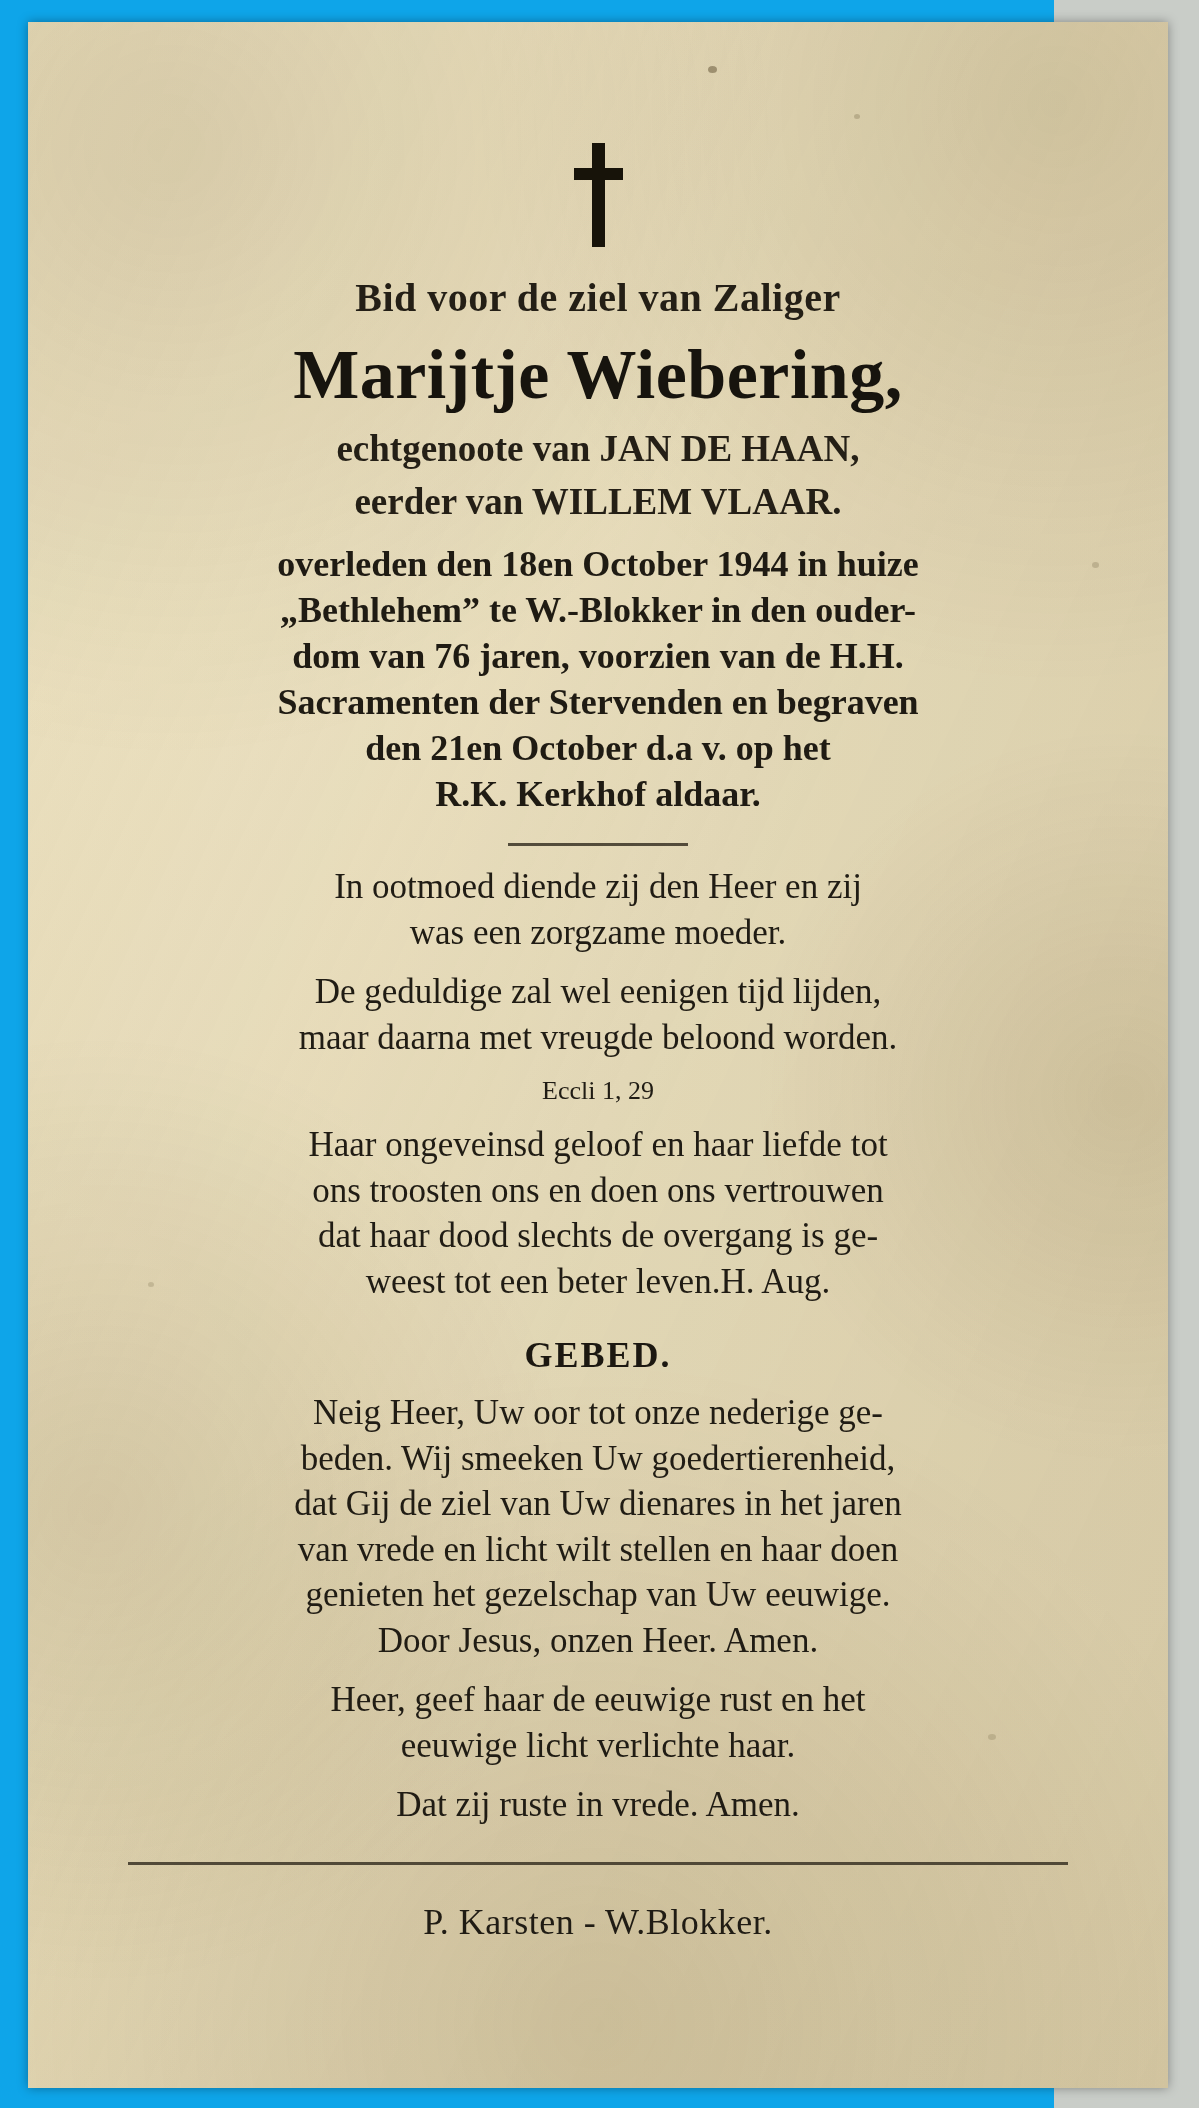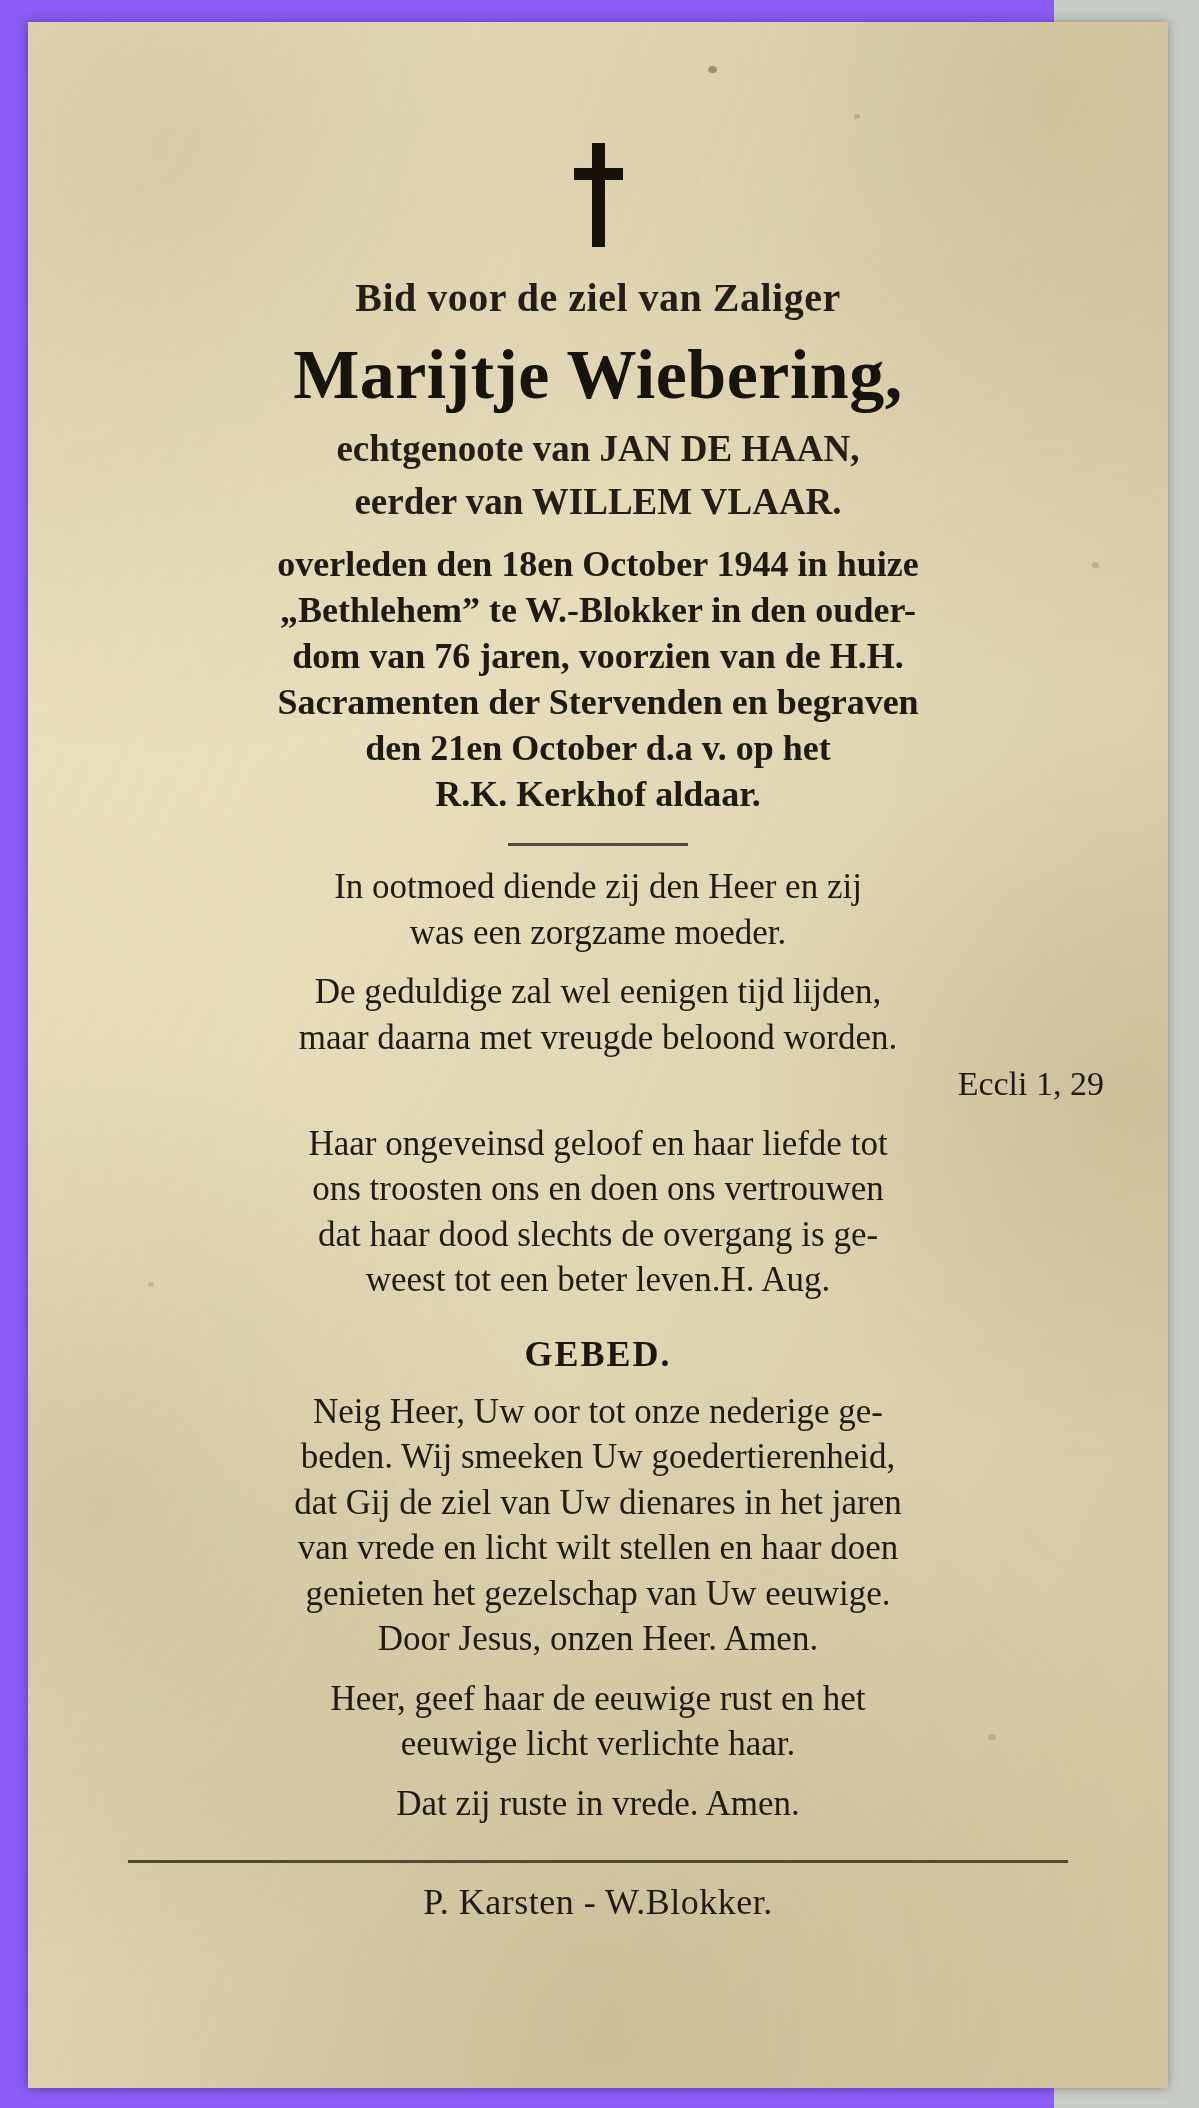--- a/index.html
+++ b/index.html
@@ -11,21 +11,21 @@
     width: 1199px;
     height: 2108px;
     font-family: "Liberation Serif", serif;
     overflow: hidden;
   }
 
   .page {
     position: relative;
     width: 1054px;
     height: 2108px;
-    background: #8b5cf6;
+    background: #0ea5e9;
   }
 
   
   .card {
     position: absolute;
     left: 28px;
     top: 22px;
     width: 1140px;
     height: 2066px;
     background:
@@ -116,44 +116,43 @@
     font-size: 35px;
     line-height: 1.30;
     margin: 14px 0 0 0;
     color: #201c14;
     text-align: center;
   }
   .para .ln { display: block; }
 
   .attrib {
     display: block;
-    text-align: right;
-    font-size: 34px;
-    margin-top: 2px;
+    font-size: 26px;
+    margin-top: 14px;
   }
 
   .gebed-title {
     font-size: 36px;
     letter-spacing: 2px;
     margin-top: 30px;
     color: #1c1811;
     font-weight: 600;
   }
 
   .bottom-rule {
     width: 940px;
     height: 3px;
     background: #3a3225;
     margin: 34px auto 0 auto;
     opacity: 0.85;
   }
 
   .printer {
     font-size: 36px;
-    margin-top: 18px;
+    margin-top: 36px;
     color: #201c14;
     letter-spacing: 0.5px;
   }
 
   
   .content * { text-rendering: optimizeLegibility; }
 </style>
 </head>
 <body>
 

